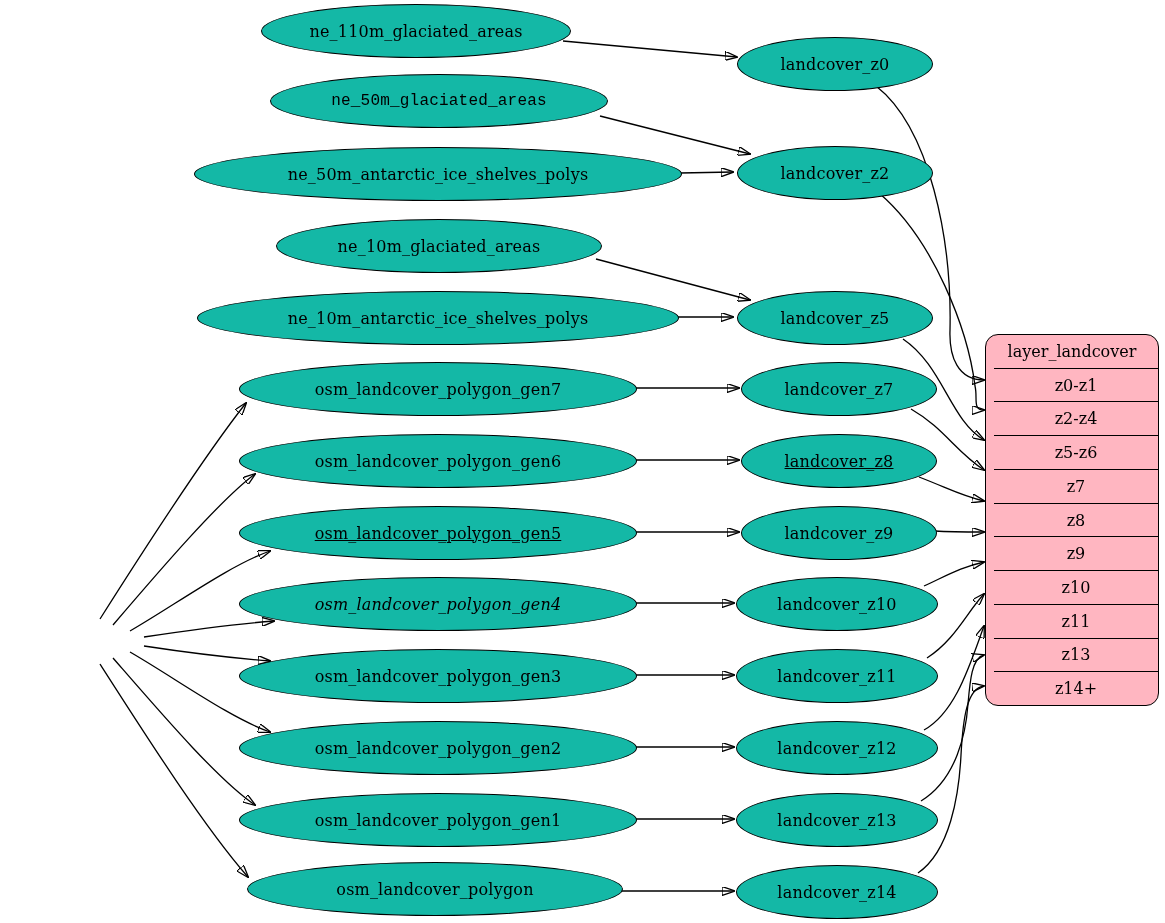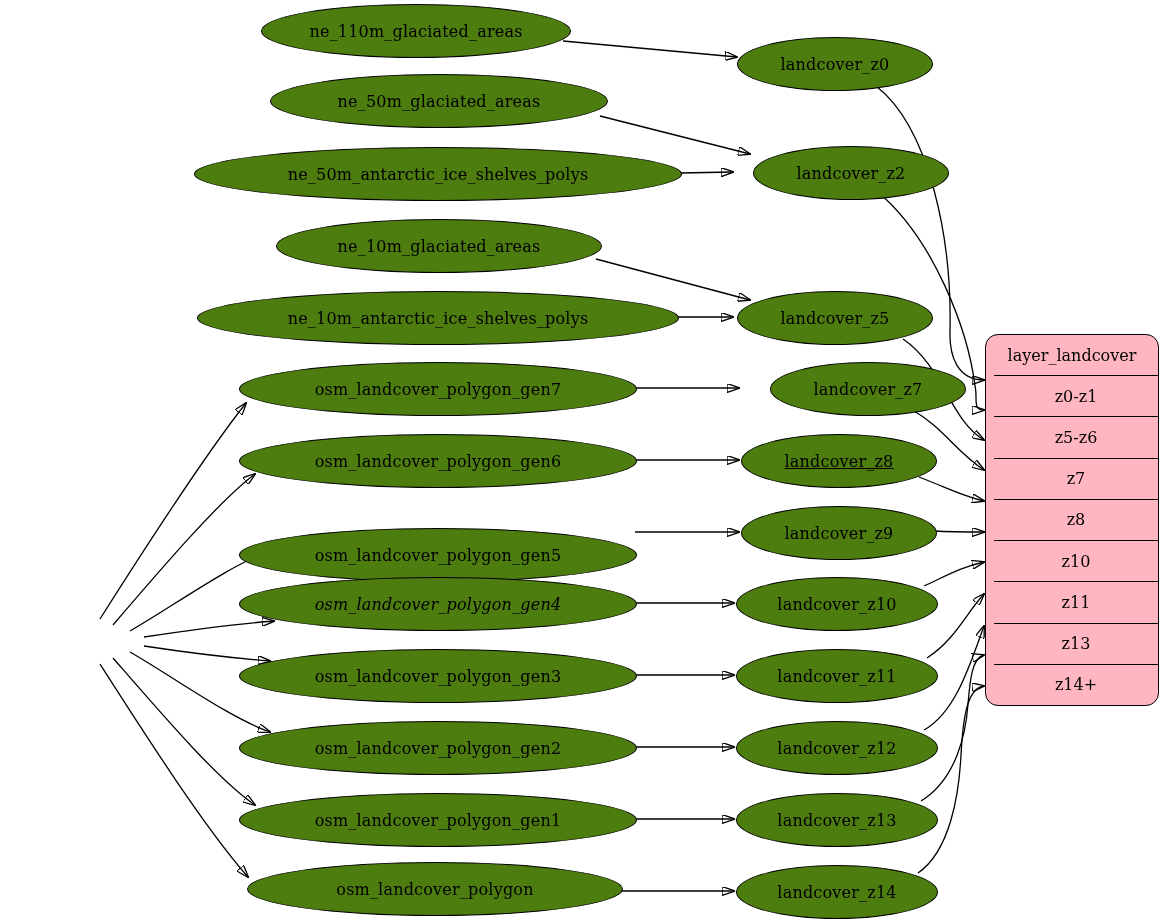--- a/index.html
+++ b/index.html
@@ -7,21 +7,21 @@
     width:1165px; height:923px; position:relative; background:#ffffff;
     font-family:"DejaVu Serif","Liberation Serif",serif;
     color:#000;
   }
   .canvas { position:absolute; left:0; top:0; width:1165px; height:923px; }
   svg.edges { position:absolute; left:0; top:0; z-index:1; }
   svg.edges path { stroke:#000; stroke-width:1.3; fill:none; }
   .node {
     position:absolute; z-index:2;
     border:1.4px solid #000; border-radius:50%;
-    background:#4d7c0f;
+    background:#14b8a6;
     display:flex; align-items:center; justify-content:center;
     font-size:16px; white-space:nowrap; letter-spacing:0.2px;
   }
   .record {
     position:absolute; z-index:2;
     left:985px; top:334px; width:172px; height:370px;
     background:#ffb6c1;
     border:1.4px solid #000; border-radius:13px;
     display:flex; flex-direction:column;
     font-size:16px;
@@ -77,51 +77,53 @@
     <path d="M 935,531 C 950,532 962,532 984,532" marker-end="url(#arrow)"></path>
     <path d="M 924,586 C 950,574 962,567 984,562" marker-end="url(#arrow)"></path>
     <path d="M 927,658 C 955,640 967,612 984,594" marker-end="url(#arrow)"></path>
     <path d="M 924,730 C 956,712 970,664 984,626" marker-end="url(#arrow)"></path>
     <path d="M 921,801 C 957,779 966,732 968,704 C 970,680 972,658 984,655" marker-end="url(#arrow)"></path>
     <path d="M 918,873 C 950,851 959,795 961,755 C 963,718 967,688 984,686" marker-end="url(#arrow)"></path>
   </svg>
 
 
   <div class="node" style="left:261px; top:4px; width:308px; height:52px;">ne_110m_glaciated_areas</div>
-  <div class="node" style="left:270px; top:74px; width:336px; height:52px;">ne_50m_glaciated_areas</div>
+  <div class="node" style="left:270px; top:74px; width:336px; height:52px;font-family:Liberation Mono, monospace;">ne_50m_glaciated_areas</div>
   <div class="node" style="left:194px; top:147px; width:486px; height:52px;">ne_50m_antarctic_ice_shelves_polys</div>
   <div class="node" style="left:276px; top:219px; width:324px; height:52px;">ne_10m_glaciated_areas</div>
   <div class="node" style="left:197px; top:291px; width:480px; height:52px;">ne_10m_antarctic_ice_shelves_polys</div>
 
   <div class="node" style="left:239px; top:362px; width:396px; height:52px;">osm_landcover_polygon_gen7</div>
   <div class="node" style="left:239px; top:434px; width:396px; height:52px;">osm_landcover_polygon_gen6</div>
-  <div class="node" style="left:239px; top:528px; width:396px; height:52px;">osm_landcover_polygon_gen5</div>
+  <div class="node" style="left:239px; top:506px; width:396px; height:52px;text-decoration:underline;">osm_landcover_polygon_gen5</div>
   <div class="node" style="left:239px; top:577px; width:396px; height:52px;font-style:italic;">osm_landcover_polygon_gen4</div>
   <div class="node" style="left:239px; top:649px; width:396px; height:52px;">osm_landcover_polygon_gen3</div>
   <div class="node" style="left:239px; top:721px; width:396px; height:52px;">osm_landcover_polygon_gen2</div>
   <div class="node" style="left:239px; top:793px; width:396px; height:52px;">osm_landcover_polygon_gen1</div>
   <div class="node" style="left:247px; top:862px; width:374px; height:52px;">osm_landcover_polygon</div>
 
   <div class="node" style="left:737px; top:37px; width:194px; height:52px;">landcover_z0</div>
-  <div class="node" style="left:753px; top:146px; width:194px; height:52px;">landcover_z2</div>
+  <div class="node" style="left:737px; top:146px; width:194px; height:52px;">landcover_z2</div>
   <div class="node" style="left:737px; top:291px; width:194px; height:52px;">landcover_z5</div>
-  <div class="node" style="left:770px; top:362px; width:194px; height:52px;text-align:center;">landcover_z7</div>
+  <div class="node" style="left:741px; top:362px; width:194px; height:52px;text-align:center;">landcover_z7</div>
   <div class="node" style="left:741px; top:434px; width:194px; height:52px;text-decoration:underline;">landcover_z8</div>
   <div class="node" style="left:741px; top:506px; width:194px; height:52px;">landcover_z9</div>
   <div class="node" style="left:736px; top:577px; width:200px; height:52px;">landcover_z10</div>
   <div class="node" style="left:736px; top:649px; width:200px; height:52px;">landcover_z11</div>
   <div class="node" style="left:736px; top:721px; width:200px; height:52px;">landcover_z12</div>
   <div class="node" style="left:736px; top:793px; width:200px; height:52px;">landcover_z13</div>
   <div class="node" style="left:736px; top:865px; width:200px; height:52px;">landcover_z14</div>
 
   <div class="record" style="background: rgb(255, 182, 193);">
     <div class="cell">layer_landcover</div>
     <div class="cell">z0-z1</div>
+    <div class="cell">z2-z4</div>
     <div class="cell">z5-z6</div>
     <div class="cell">z7</div>
     <div class="cell">z8</div>
+    <div class="cell">z9</div>
     <div class="cell">z10</div>
     <div class="cell">z11</div>
     <div class="cell">z13</div>
     <div class="cell">z14+</div>
   </div>
 
 </div>
 
 </body></html>

